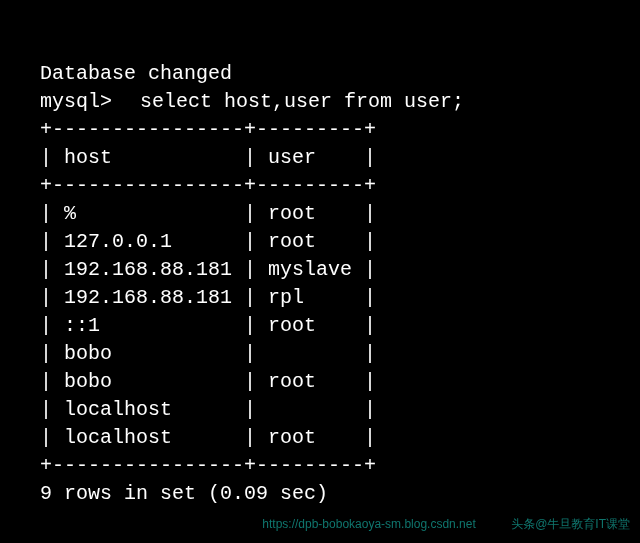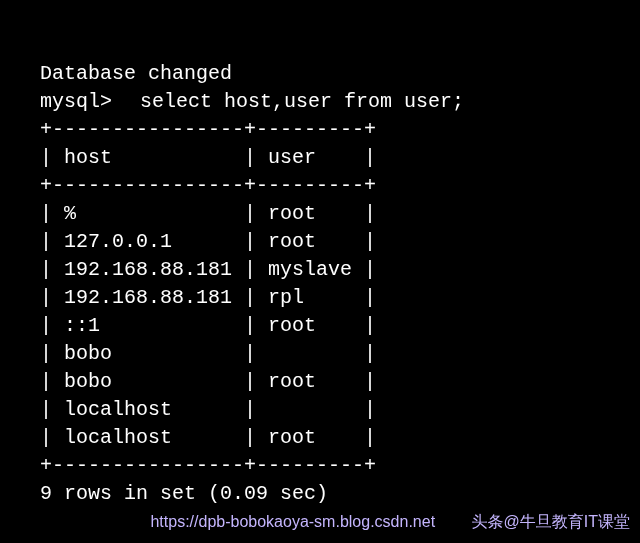--- a/index.html
+++ b/index.html
@@ -30,22 +30,22 @@
       display: inline-block;
       width: 12px;
       height: 22px;
       background: #00ff00;
       margin-left: 2px;
     }
     .watermark {
       position: absolute;
       bottom: 18px;
       right: 10px;
-      font-size: 16px;
-      color: #c4b5fd;
+      font-size: 12px;
+      color: #0f766e;
       font-family: sans-serif;
       white-space: nowrap;
     }
     .watermark-icon {
       font-weight: bold;
     }
   </style>
 </head>
 <body>
 

